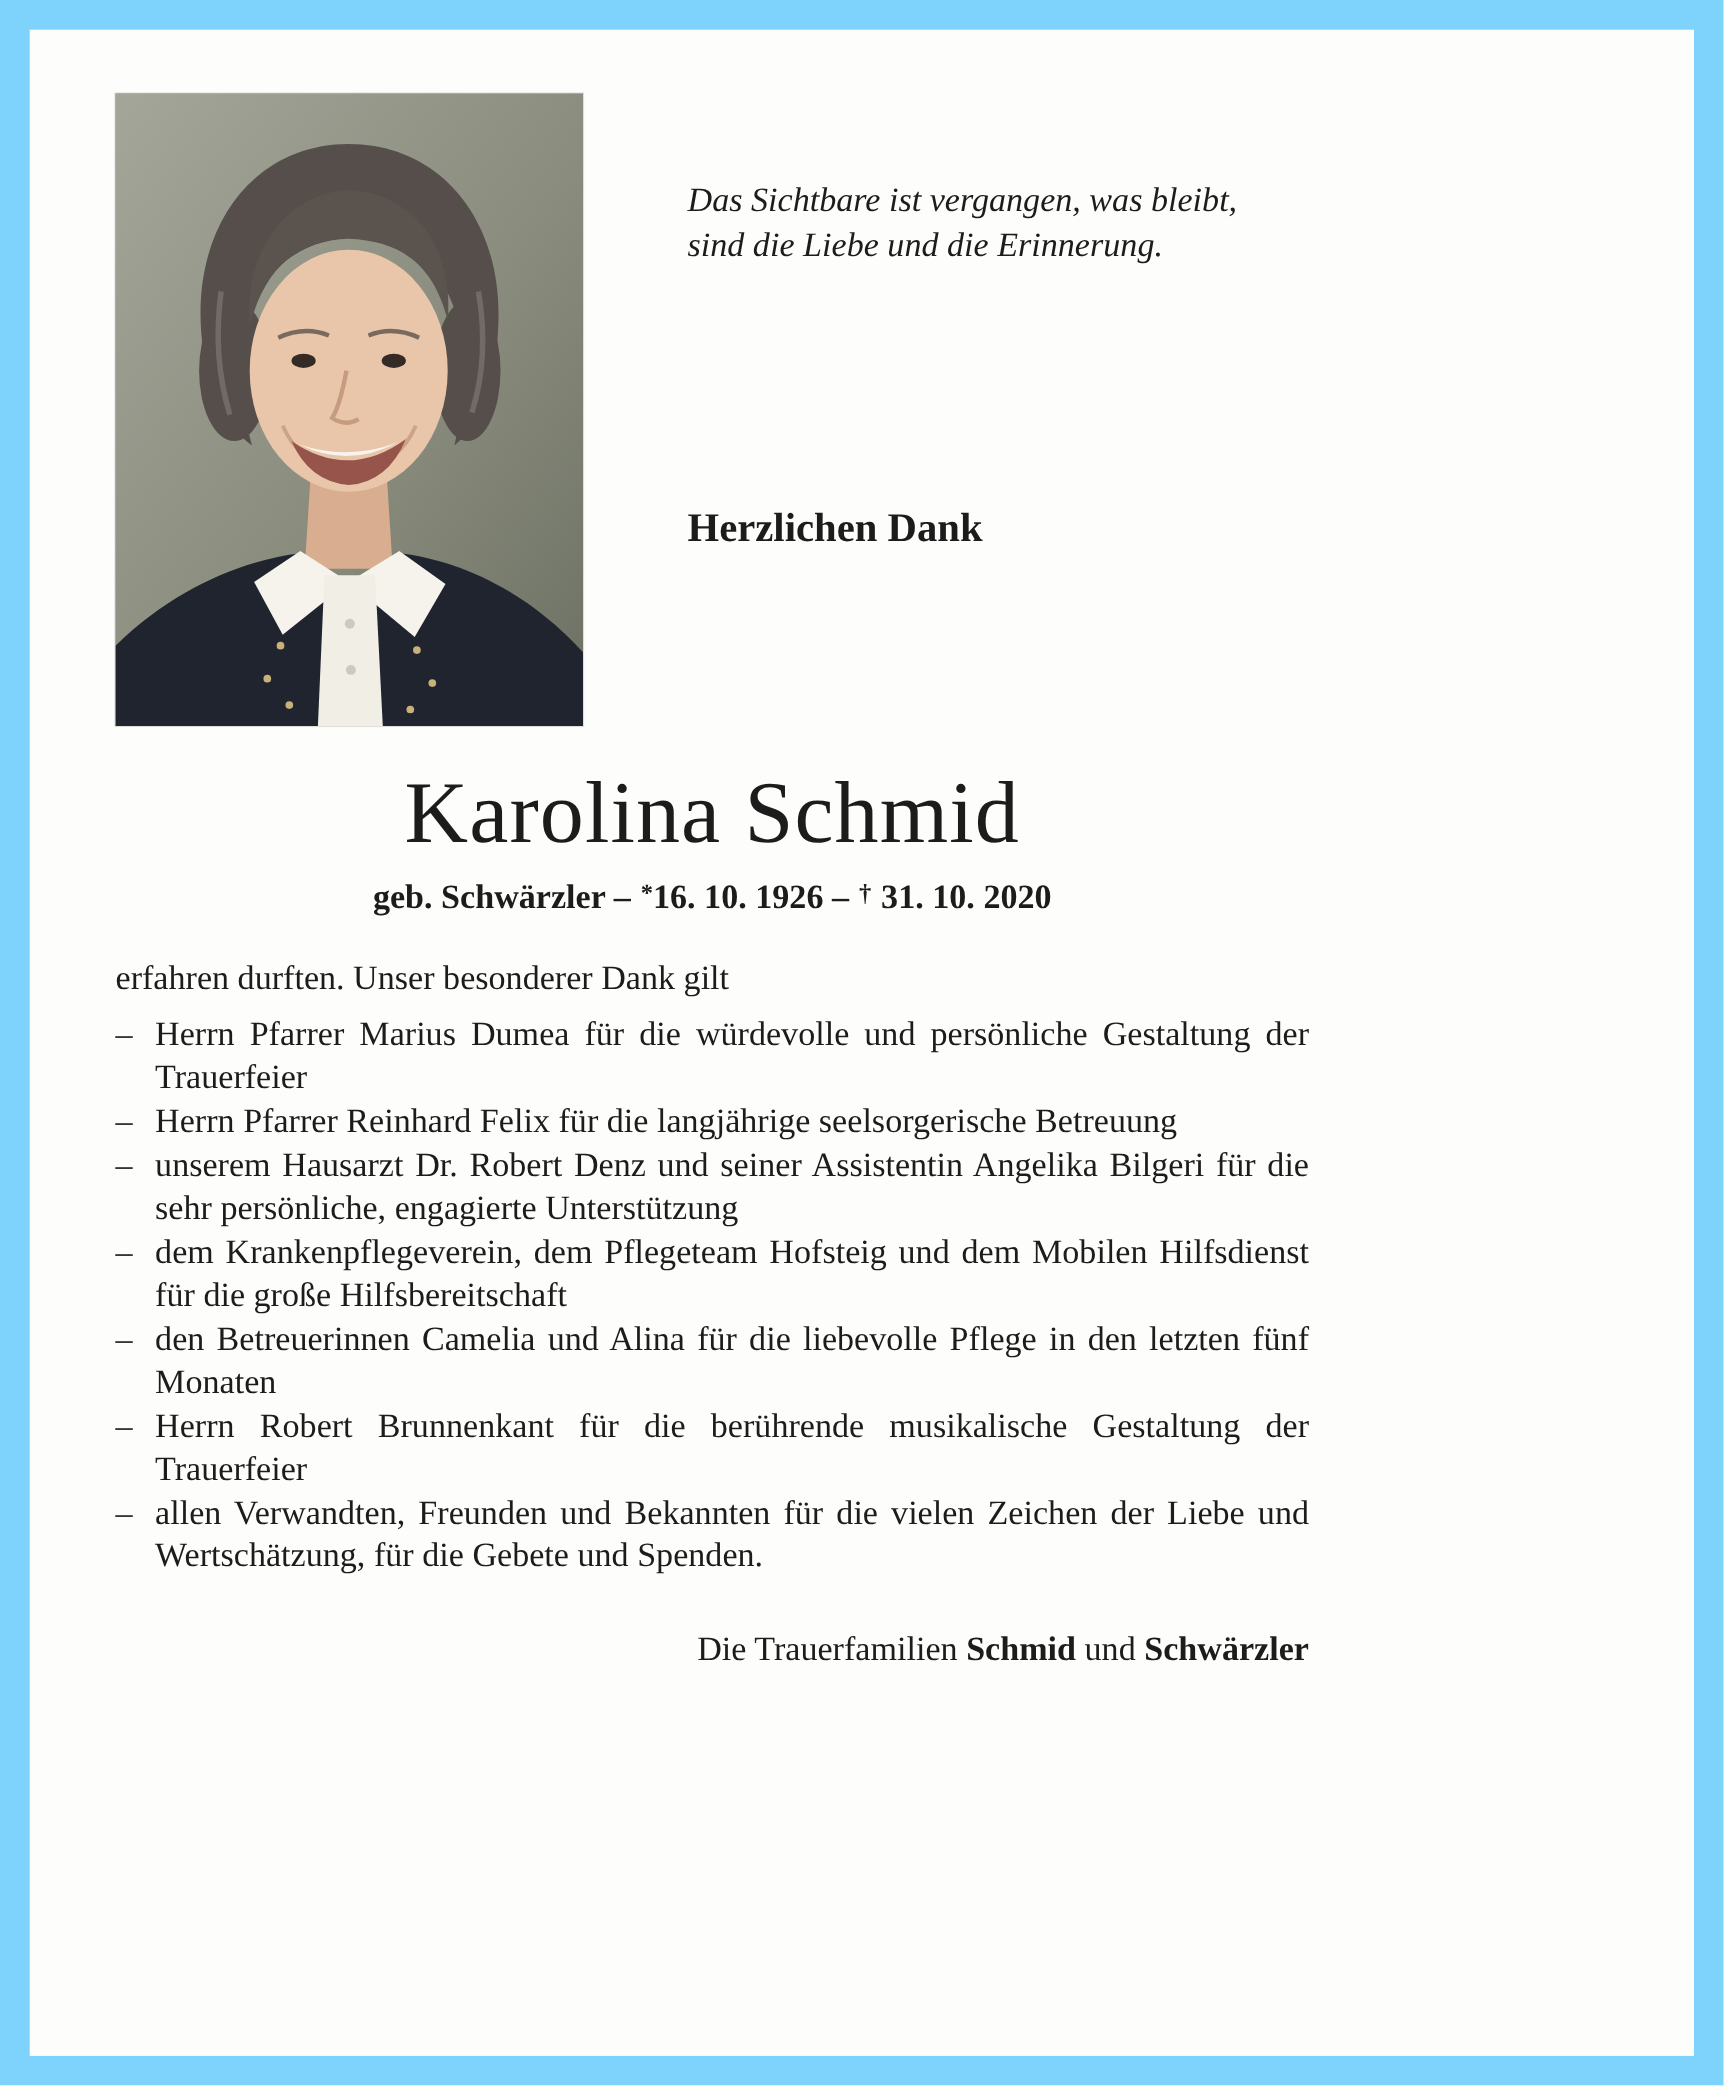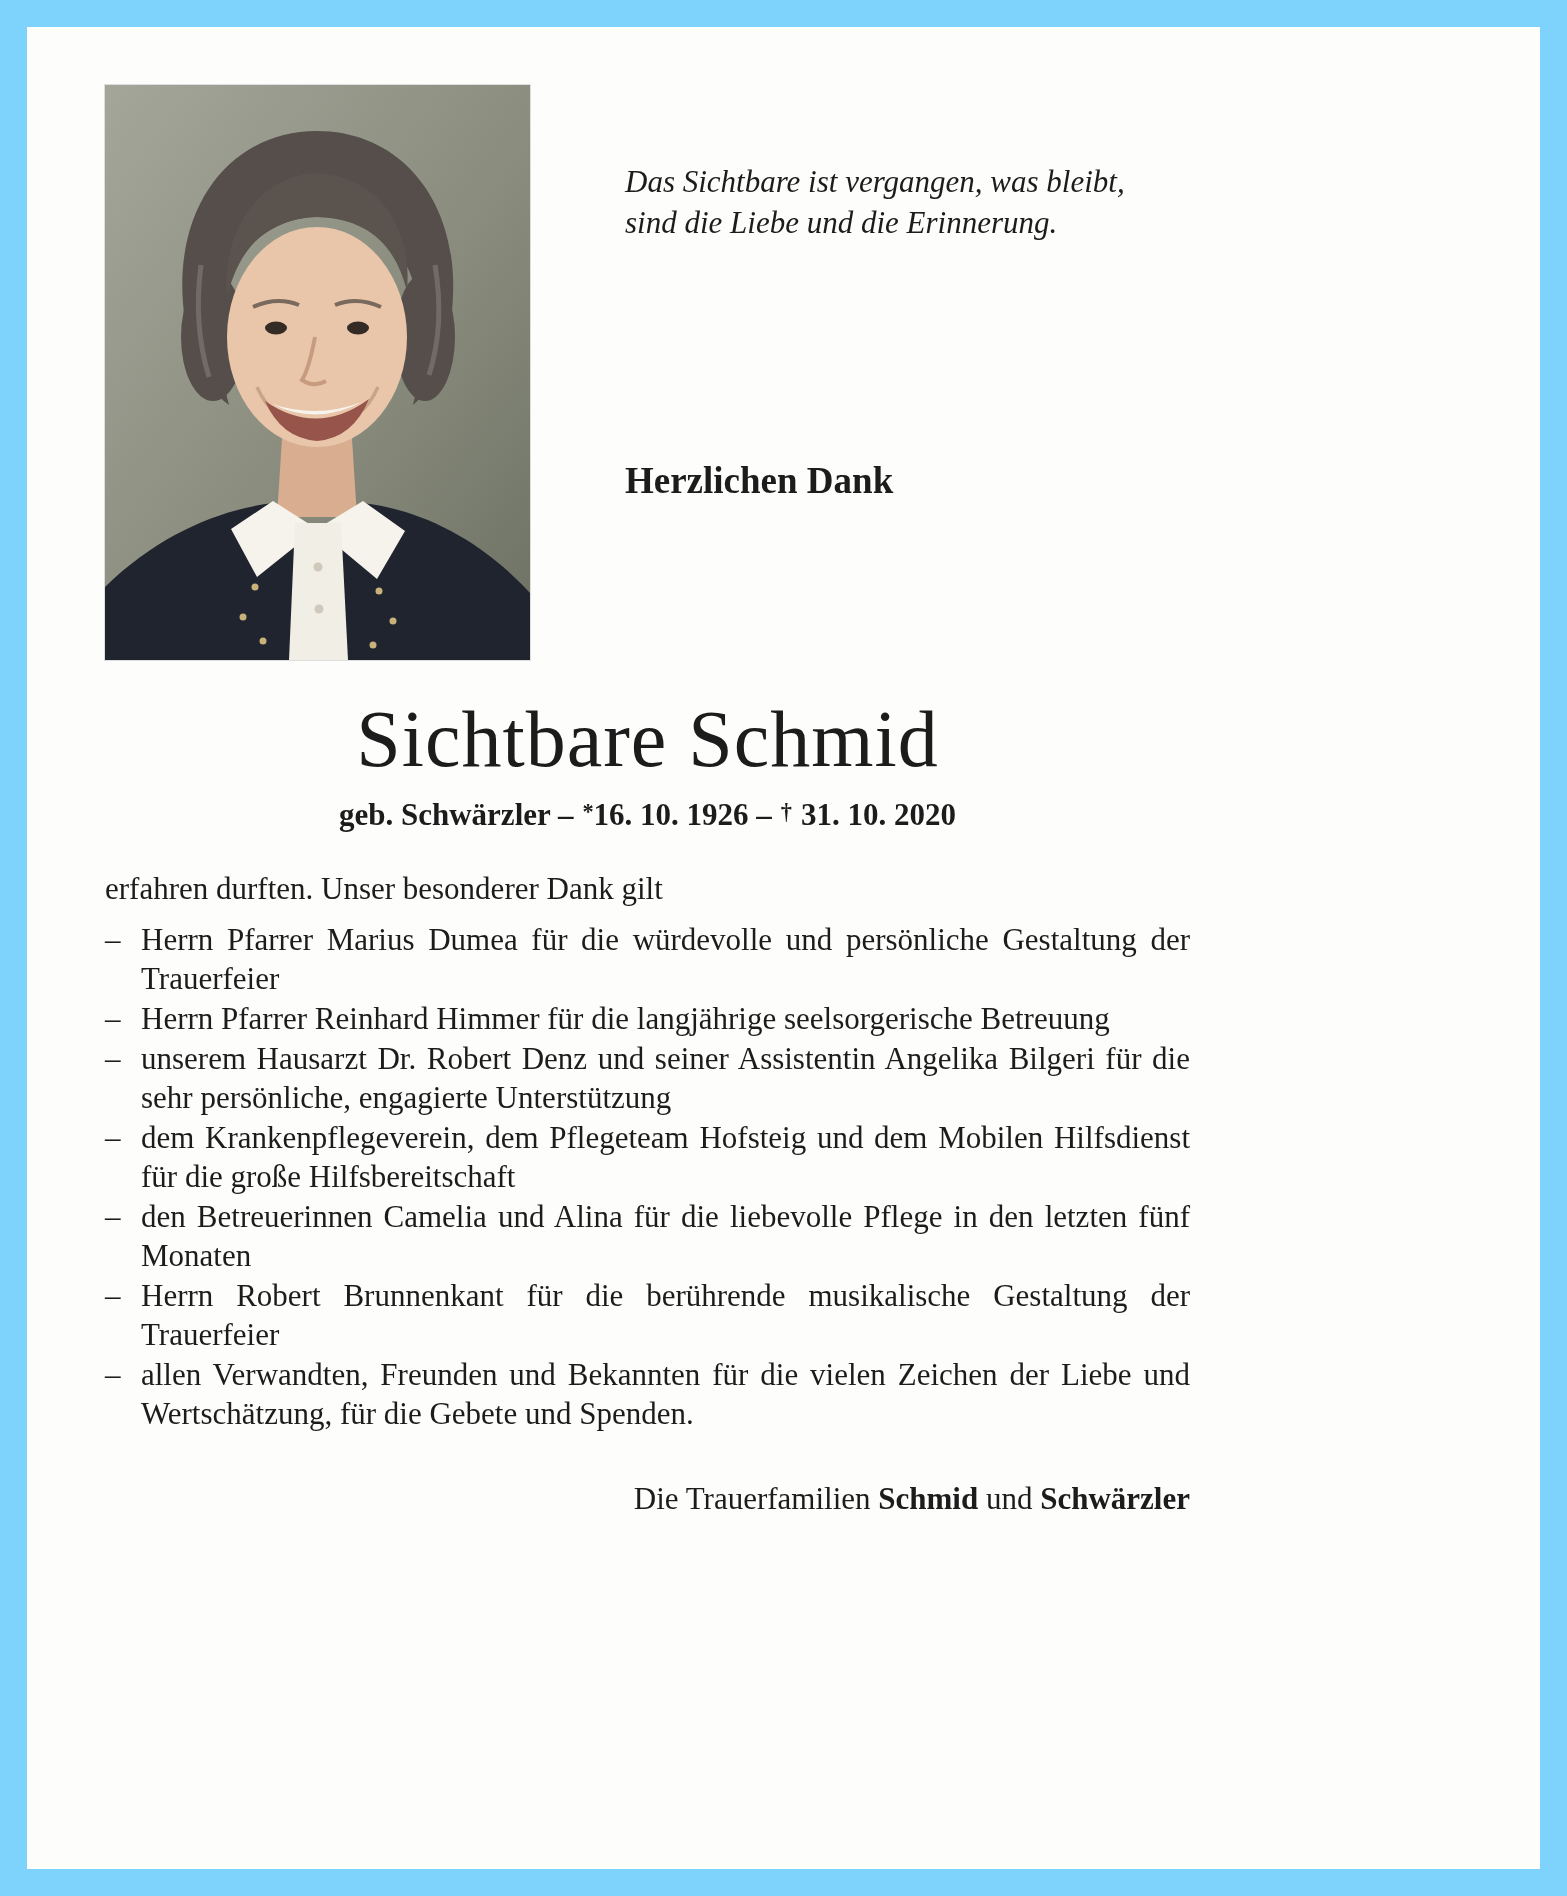--- a/index.html
+++ b/index.html
@@ -167,38 +167,38 @@
         <div class="right-col">
           <div class="quote">
             <div>Das Sichtbare ist vergangen, was bleibt,</div>
             <div>sind die Liebe und die Erinnerung.</div>
           </div>
           <div class="thanks-heading">Herzlichen Dank</div>
         </div>
       </div>
 
       <div class="name-block">
-        <div class="deceased-name">Sichtbare Schmid</div>
+        <div class="deceased-name">Karolina Schmid</div>
         <div class="subline">
           <span>geb. Schwärzler</span>
           <span class="gap-r">–</span><sup>*</sup><span>16. 10. 1926</span>
           <span class="gap-r">–</span><sup>†</sup><span class="gap-l">31. 10. 2020</span>
         </div>
       </div>
 
       <div class="lead">erfahren durften. Unser besonderer Dank gilt</div>
 
       <div class="thanks-list">
         <div class="thanks-item">
           <span class="marker">–</span>
           <span class="txt">Herrn Pfarrer Marius Dumea für die würdevolle und persönliche Gestaltung der Trauerfeier</span>
         </div>
         <div class="thanks-item">
           <span class="marker">–</span>
-          <span class="txt">Herrn Pfarrer Reinhard Himmer für die langjährige seelsorgerische Betreuung</span>
+          <span class="txt">Herrn Pfarrer Reinhard Felix für die langjährige seelsorgerische Betreuung</span>
         </div>
         <div class="thanks-item">
           <span class="marker">–</span>
           <span class="txt">unserem Hausarzt Dr. Robert Denz und seiner Assistentin Angelika Bilgeri für die sehr persönliche, engagierte Unterstützung</span>
         </div>
         <div class="thanks-item">
           <span class="marker">–</span>
           <span class="txt">dem Krankenpflegeverein, dem Pflegeteam Hofsteig und dem Mobilen Hilfsdienst für die große Hilfsbereitschaft</span>
         </div>
         <div class="thanks-item">

